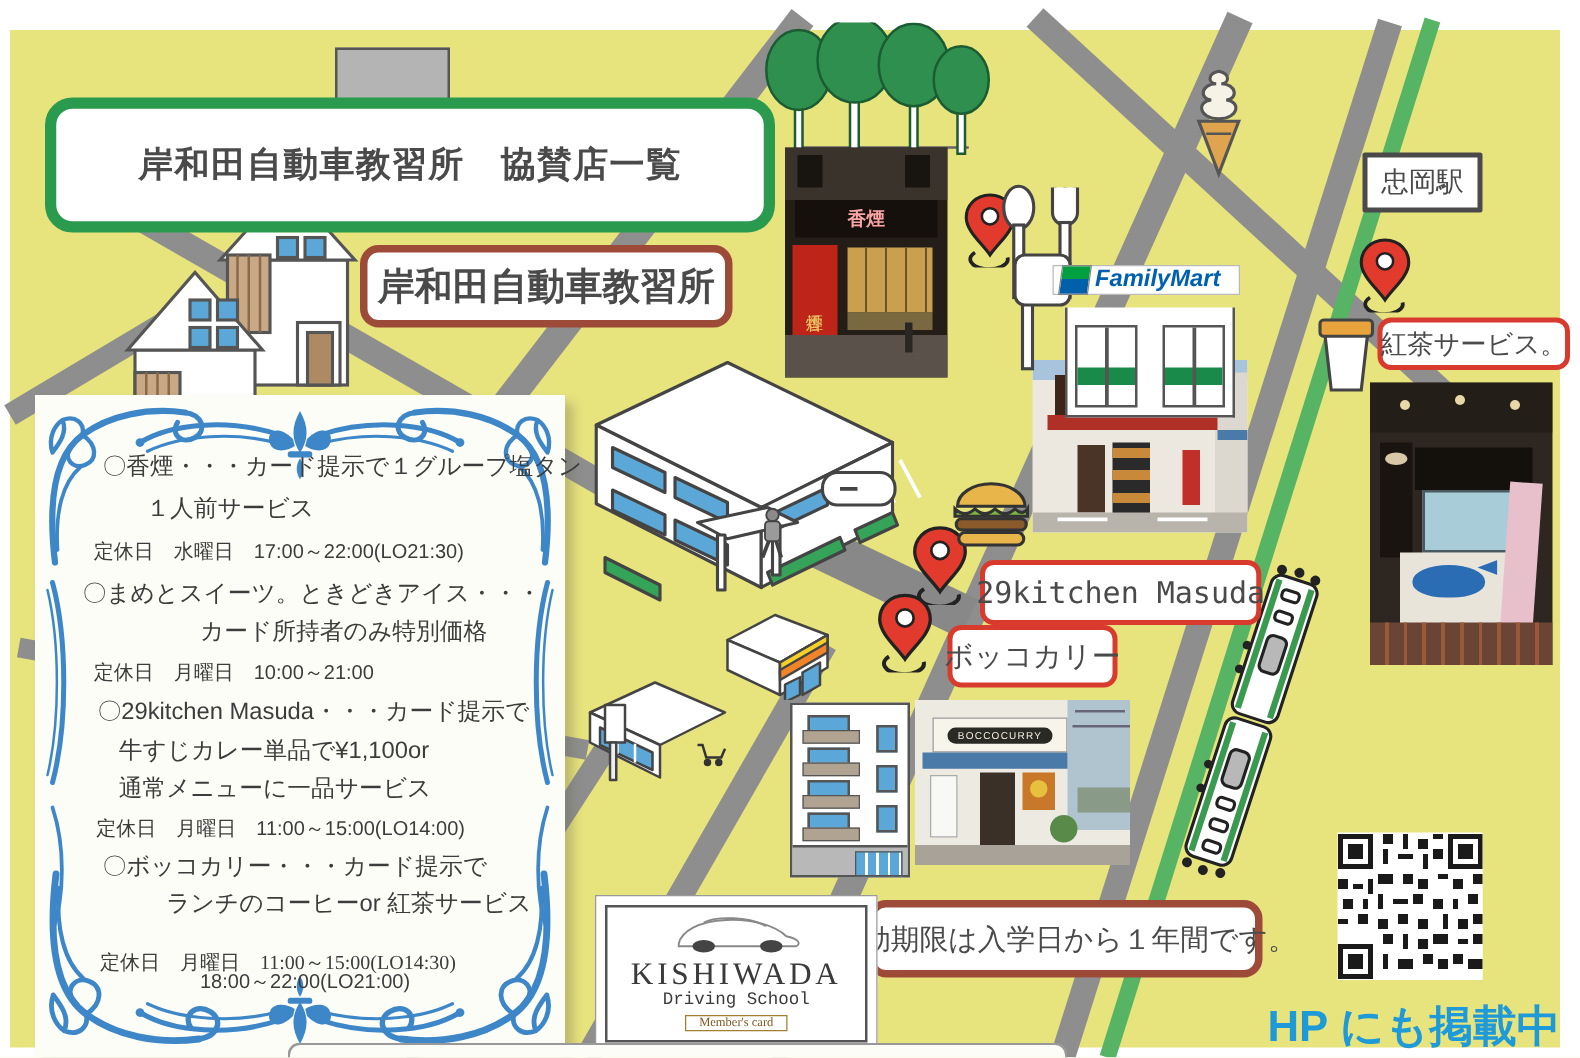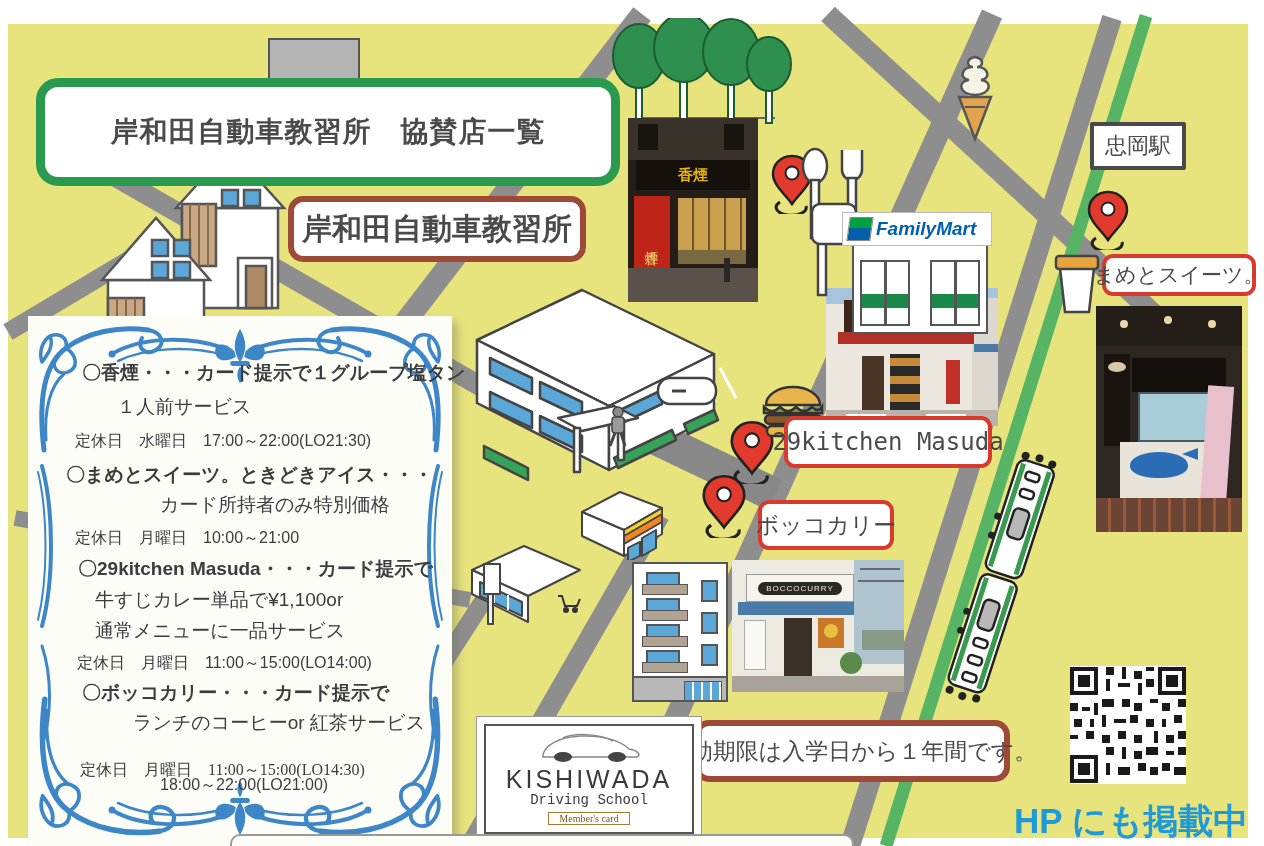--- a/index.html
+++ b/index.html
@@ -11,32 +11,32 @@
   .lbl{position:absolute;background:#fff;display:flex;align-items:center;justify-content:center;
        color:#4a4a4a;font-weight:bold;box-sizing:border-box;white-space:nowrap;}
   .b-red{border:4px solid #d93a2e;border-radius:11px;}
   .b-brown{border:6px solid #9e4a38;border-radius:15px;}
   .b-dark{border:4px solid #4a4a4a;border-radius:2px;}
   .b-green{border:9px solid #2a9b4e;border-radius:22px;}
   
   #panel{position:absolute;left:28px;top:316px;width:424px;height:530px;background:#fdfdf8;
          box-shadow:6px 6px 8px rgba(110,110,85,.35);}
   .pl{position:absolute;color:#3c3c3c;white-space:nowrap;}
-  .head{font-weight:bold;font-size:19px;}
+  .head{font-weight:normal;font-size:19px;}
   .cont{font-size:19px;}
   .note{font-size:16px;}
   
   .photo{position:absolute;overflow:hidden;}
   .photo *{position:absolute;}
   
   #card{position:absolute;left:476px;top:716px;width:226px;height:126px;background:#fff;
         border:1px solid #9a9a9a;box-sizing:border-box;}
   #card .inner{position:absolute;left:7px;top:7px;right:7px;bottom:7px;border:2px solid #555;
         text-align:center;}
-  #card .name{font-family:Liberation Sans, sans-serif;font-size:25px;letter-spacing:3px;
+  #card .name{font-family:Liberation Serif, serif;font-size:25px;letter-spacing:3px;
         color:#3a3a3a;line-height:1;margin-top:2px;}
   #card .sub{font-family:Liberation Mono, monospace;font-size:14px;color:#3a3a3a;margin-top:0;}
   #card .badge{display:inline-block;border:1px solid #a08030;color:#7a5a20;font-size:10px;
         font-family:"Liberation Serif","DejaVu Serif",serif;padding:0 10px;margin-top:3px;}
   #hp{position:absolute;left:1014px;top:798px;font-size:35px;font-weight:bold;color:#1f9ad8;white-space:nowrap;}
   .mono{font-family:"DejaVu Sans Mono","Liberation Mono",monospace;font-weight:normal;}
 </style>
 </head>
 <body>
 
@@ -203,21 +203,21 @@
     <div class="abs" style="left:0;bottom:0;width:100%;height:24px;background:#b8b8b8;border-top:2px solid #555;box-sizing:border-box;">
       <div class="abs" style="right:4px;top:3px;width:36px;height:18px;background:#5aa7d8;border:1.5px solid #555;
            background-image:repeating-linear-gradient(90deg,transparent 0 7px,#fff 7px 9px);"></div>
     </div>
   </div>
 
   <div class="photo" style="left:628px;top:118px;width:130px;height:184px;background:#241d18;">
     <div style="left:0;top:0;width:130px;height:42px;background:#3a332c;"></div>
     <div style="left:10px;top:6px;width:20px;height:26px;background:#181410;"></div>
     <div style="left:96px;top:6px;width:20px;height:26px;background:#181410;"></div>
-    <div style="left:8px;top:42px;width:114px;height:30px;background:#15100c;color:#eab308;
+    <div style="left:8px;top:42px;width:114px;height:30px;background:#15100c;color:#fca5a5;
          font-size:15px;font-weight:bold;display:flex;align-items:center;justify-content:center;position:absolute;">香煙</div>
     <div style="left:6px;top:78px;width:36px;height:88px;background:#bf2418;color:#e8c060;
          font-size:14px;writing-mode:vertical-rl;display:flex;align-items:center;justify-content:center;position:absolute;">香煙</div>
     <div style="left:50px;top:80px;width:68px;height:52px;background:#caa04e;
          background-image:repeating-linear-gradient(90deg,transparent 0 14px,#6a5430 14px 16px);"></div>
     <div style="left:50px;top:132px;width:68px;height:14px;background:#7a6840;"></div>
     <div style="left:0;top:150px;width:130px;height:34px;background:#5a524a;"></div>
     <div style="left:96px;top:140px;width:6px;height:24px;background:#2a2622;"></div>
   </div>
 
@@ -347,21 +347,21 @@
     </g>
   </svg>
 
   <svg class="abs" style="left:1048px;top:246px" width="58" height="70" viewBox="0 0 58 70">
     <g stroke="#444" stroke-width="2.5">
       <polygon points="12,22 46,22 41,66 17,66" fill="#fff"></polygon>
       <rect x="8" y="10" width="42" height="13" rx="3" fill="#e8a33c"></rect>
     </g>
   </svg>
 
-  <div class="abs" style="left:842px;top:212px;width:150px;height:34px;background:#fff;border:1.5px solid #bbb;box-sizing:border-box;display:flex;align-items:center;padding-left:5px;">
+  <div class="abs" style="left:842px;top:212px;width:150px;height:24px;background:#fff;border:1.5px solid #bbb;box-sizing:border-box;display:flex;align-items:center;padding-left:5px;">
     <span style="display:inline-block;width:22px;height:22px;transform:skewX(-8deg);
                  background:linear-gradient(#00a040 0 45%,#0060aa 45% 100%);border:1px solid #888;"></span>
     <span style="margin-left:4px;color:#0060b0;font-weight:bold;font-style:italic;font-size:19px;">FamilyMart</span>
   </div>
   <div class="abs" style="left:852px;top:246px;width:136px;height:88px;background:#fff;border:2.5px solid #555;border-top:none;box-sizing:border-box;">
     <div class="abs" style="left:6px;top:14px;width:50px;height:66px;border:2px solid #555;box-sizing:border-box;background:#fff;">
       <div class="abs" style="left:0;top:32px;width:100%;height:14px;background:#1a8a4a;"></div>
       <div class="abs" style="left:22px;top:0;width:2.5px;height:100%;background:#555;"></div>
     </div>
     <div class="abs" style="right:6px;top:14px;width:50px;height:66px;border:2px solid #555;box-sizing:border-box;background:#fff;">
@@ -370,23 +370,23 @@
     </div>
   </div>
 
   <div class="lbl b-green" style="left:36px;top:58px;width:584px;height:108px;font-size:28px;letter-spacing:1px;margin-top:20px;">岸和田自動車教習所　協賛店一覧</div>
 
   <div class="lbl b-brown" style="left:288px;top:196px;width:298px;height:66px;font-size:30px;">岸和田自動車教習所</div>
 
   <div class="lbl b-dark" style="left:1090px;top:122px;width:96px;height:48px;font-size:22px;font-weight:normal;">忠岡駅</div>
 
 
-  <div class="lbl b-red" style="left:1102px;top:254px;width:154px;height:42px;font-size:21px;font-weight:normal;">まめとスイーツ。</div>
-
-  <div class="lbl b-red mono" style="left:784px;top:416px;width:208px;height:52px;font-size:24px;">29kitchen Masuda</div>
+  <div class="lbl b-red" style="left:1102px;top:254px;width:154px;height:42px;font-size:21px;font-weight:normal;">紅茶サービス。</div>
+
+  <div class="lbl b-red mono" style="left:784px;top:448px;width:225px;height:52px;font-size:24px;">29kitchen Masuda</div>
 
   <div class="lbl b-red" style="left:758px;top:500px;width:136px;height:50px;font-size:23px;font-weight:normal;">ボッコカリー</div>
 
   <div class="lbl b-brown" style="left:694px;top:720px;width:316px;height:62px;font-size:23px;font-weight:normal;">有効期限は入学日から１年間です。</div>
 
   <div id="panel">
     <svg width="424" height="530" viewBox="0 0 424 530" style="position:absolute;left:0;top:0" fill="none" stroke="#3d86c8" stroke-linecap="round">
       <defs>
         <g id="flc">
           <path d="M8,128 C2,78 8,42 30,26 C52,10 82,4 112,8" stroke-width="5"></path>

